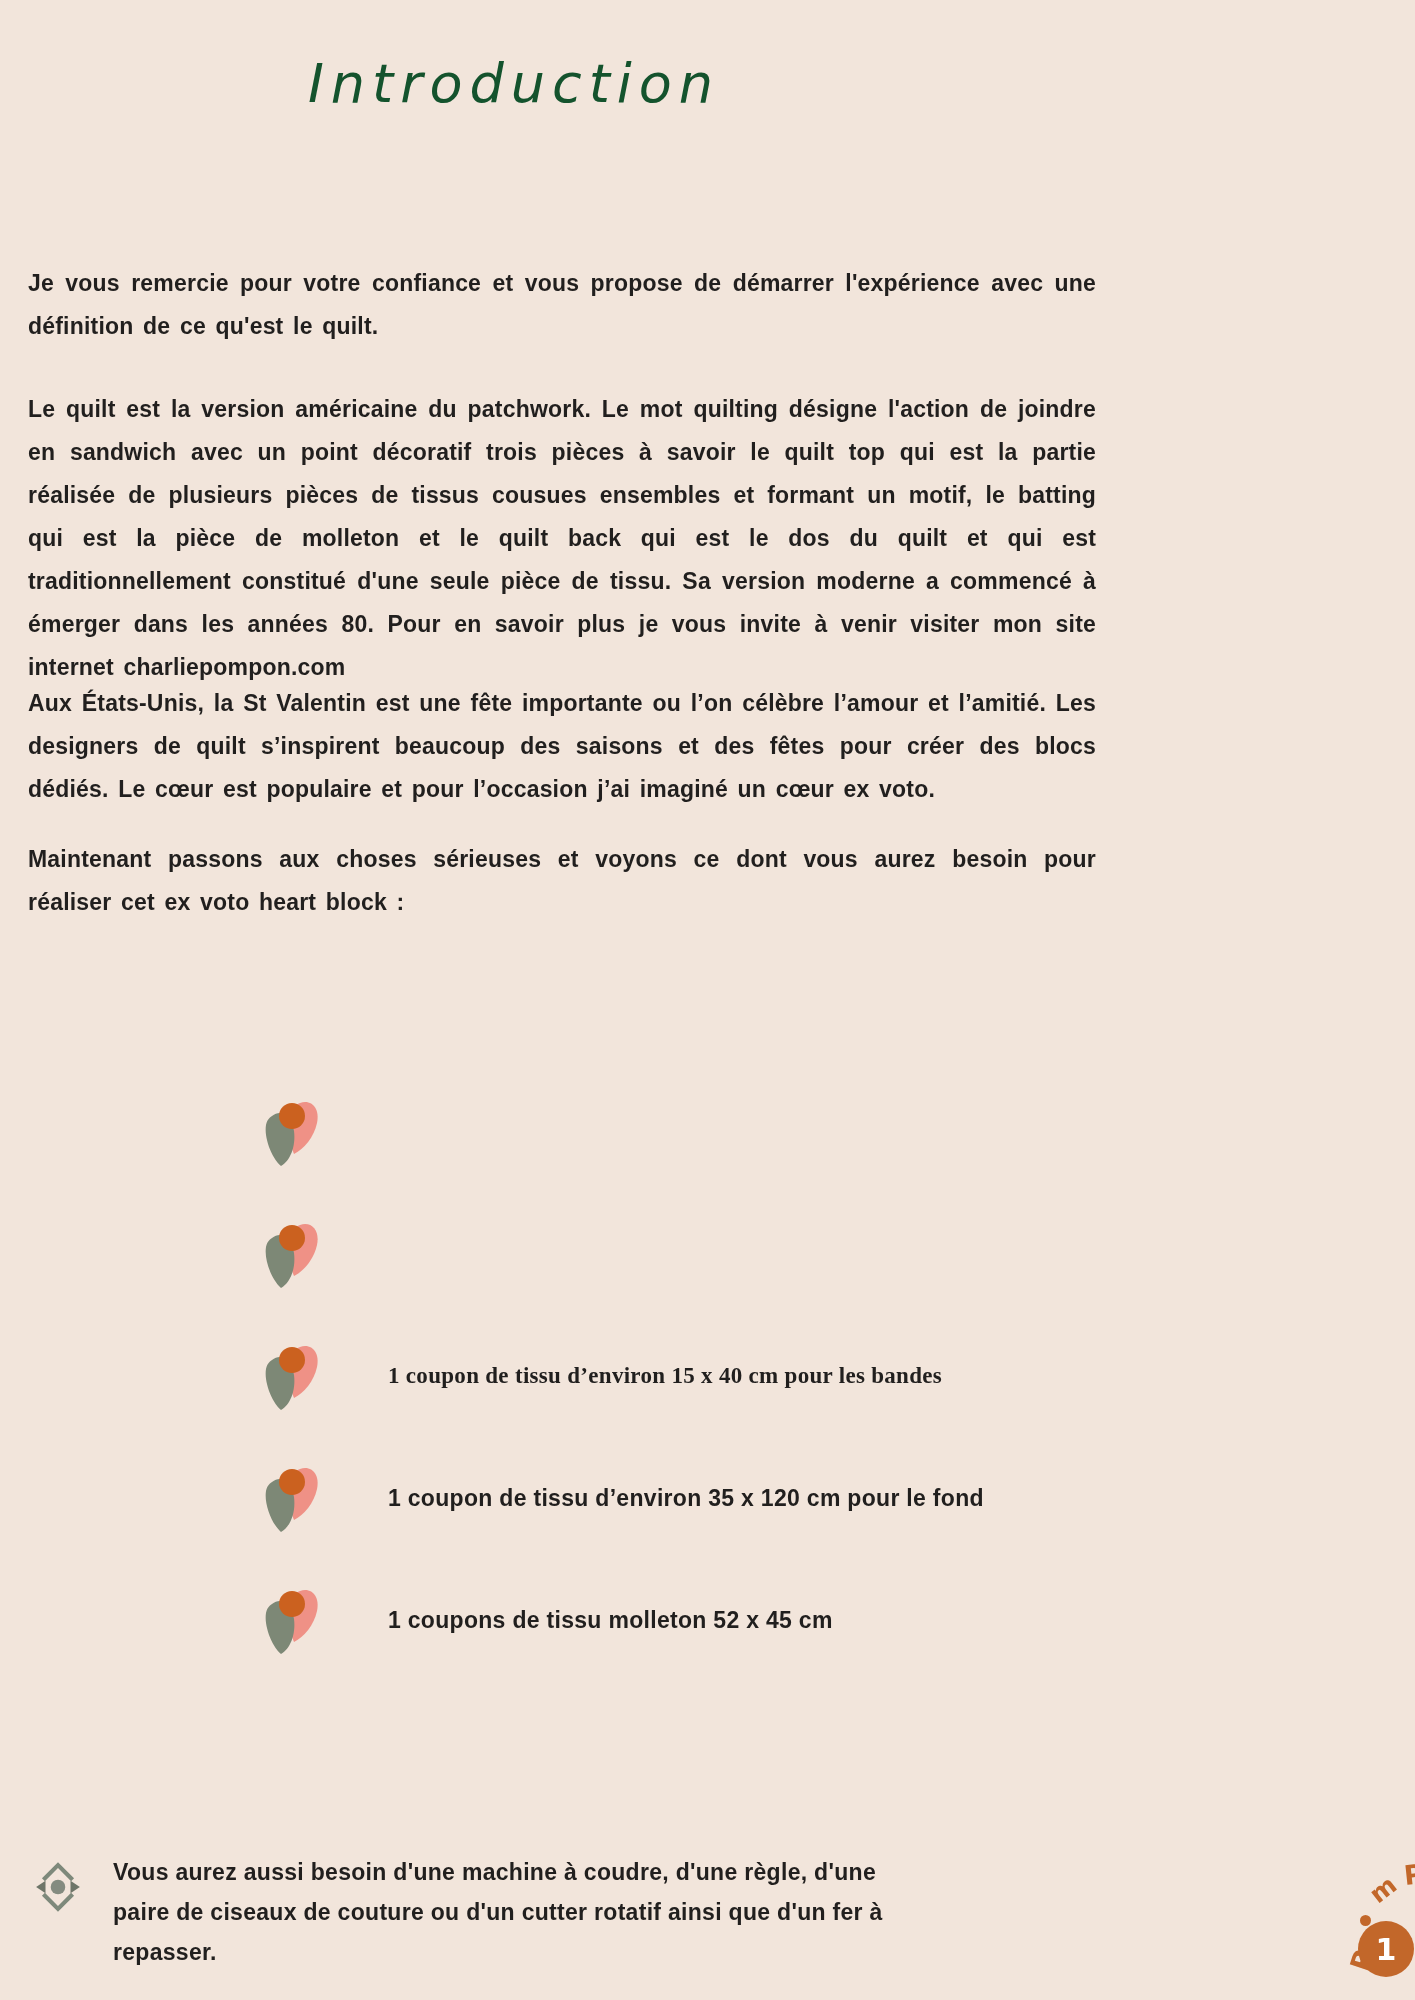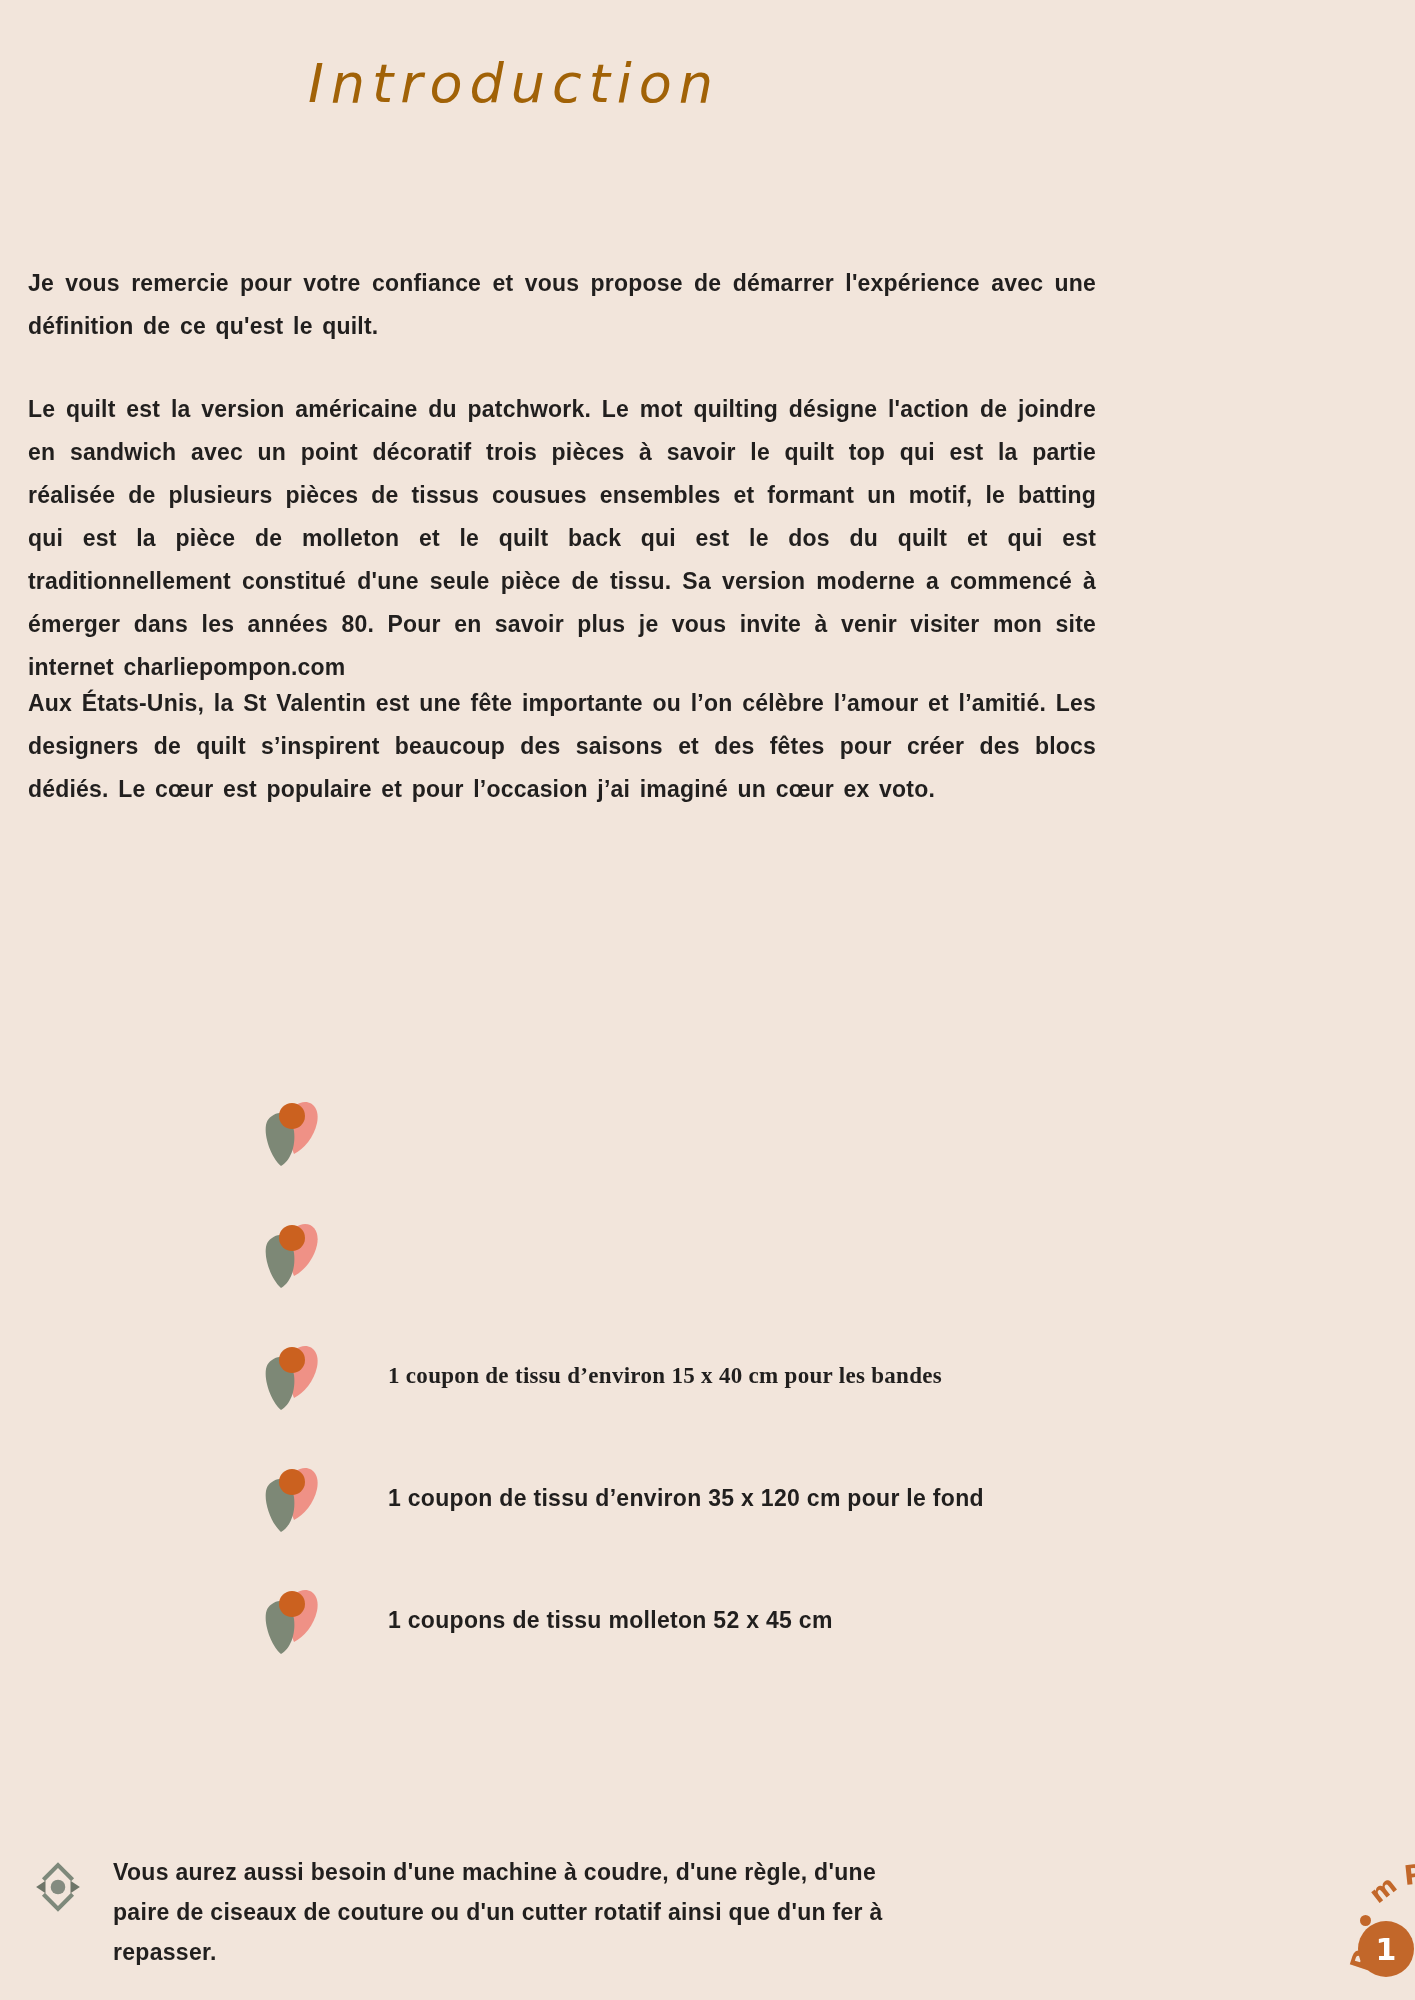--- a/index.html
+++ b/index.html
@@ -13,21 +13,21 @@
     font-family:"Liberation Sans", sans-serif;
     color:#211f1e;
   }
   .title {
     position:absolute; left:0; top:52px; width:1000px;
     text-align:center;
     font-family:"DejaVu Sans", sans-serif;
     font-style:italic;
     font-size:54px; font-weight:500;
     letter-spacing:7px;
-    color:#a16207;
+    color:#14532d;
     padding-left:28px;
   }
   .para {
     position:absolute; left:28px; width:1068px;
     font-size:23px; line-height:43px;
     font-weight:700;
     text-align:justify;
     word-spacing:3px;
     letter-spacing:0.2px;
   }
@@ -84,20 +84,21 @@
 </head>
 <body>
 
 <div class="page">
 
   <h1 class="title">Introduction</h1>
 
   <p class="para p1">Je vous remercie pour votre confiance et vous propose de démarrer l'expérience avec une définition de ce qu'est le quilt.</p>
   <p class="para p2">Le quilt est la version américaine du patchwork. Le mot quilting désigne l'action de joindre en sandwich avec un point décoratif trois pièces à savoir le quilt top qui est la partie réalisée de plusieurs pièces de tissus cousues ensembles et formant un motif, le batting qui est la pièce de molleton et le quilt back qui est le dos du quilt et qui est traditionnellement constitué d'une seule pièce de tissu. Sa version moderne a commencé à émerger dans les années 80. Pour en savoir plus je vous invite à venir visiter mon site internet charliepompon.com</p>
   <p class="para p3">Aux États-Unis, la St Valentin est une fête importante ou l’on célèbre l’amour et l’amitié. Les designers de quilt s’inspirent beaucoup des saisons et des fêtes pour créer des blocs dédiés. Le cœur est populaire et pour l’occasion j’ai imaginé un cœur ex voto.</p>
+  <p class="para p4">Maintenant passons aux choses sérieuses  et voyons ce dont vous aurez besoin pour réaliser cet ex voto heart block :</p>
 
   <div class="materials">
 
     <div class="mat-row row-0">
       <span class="icon">
         <svg viewBox="0 0 66 72" width="66" height="72">
           <path d="M44,7 C56,3 64,13 61,27 C58,41 48,53 38,58 C33,47 30,30 33,18 C35,11 39,9 44,7 Z" fill="#ef9186"></path>
           <path d="M16,20 C26,12 36,21 38,35 C40,51 34,65 25,70 C15,61 8,41 10,29 C11,24 13,22 16,20 Z" fill="#7d8876"></path>
           <circle cx="36" cy="20" r="13" fill="#cb611f"></circle>
         </svg>

